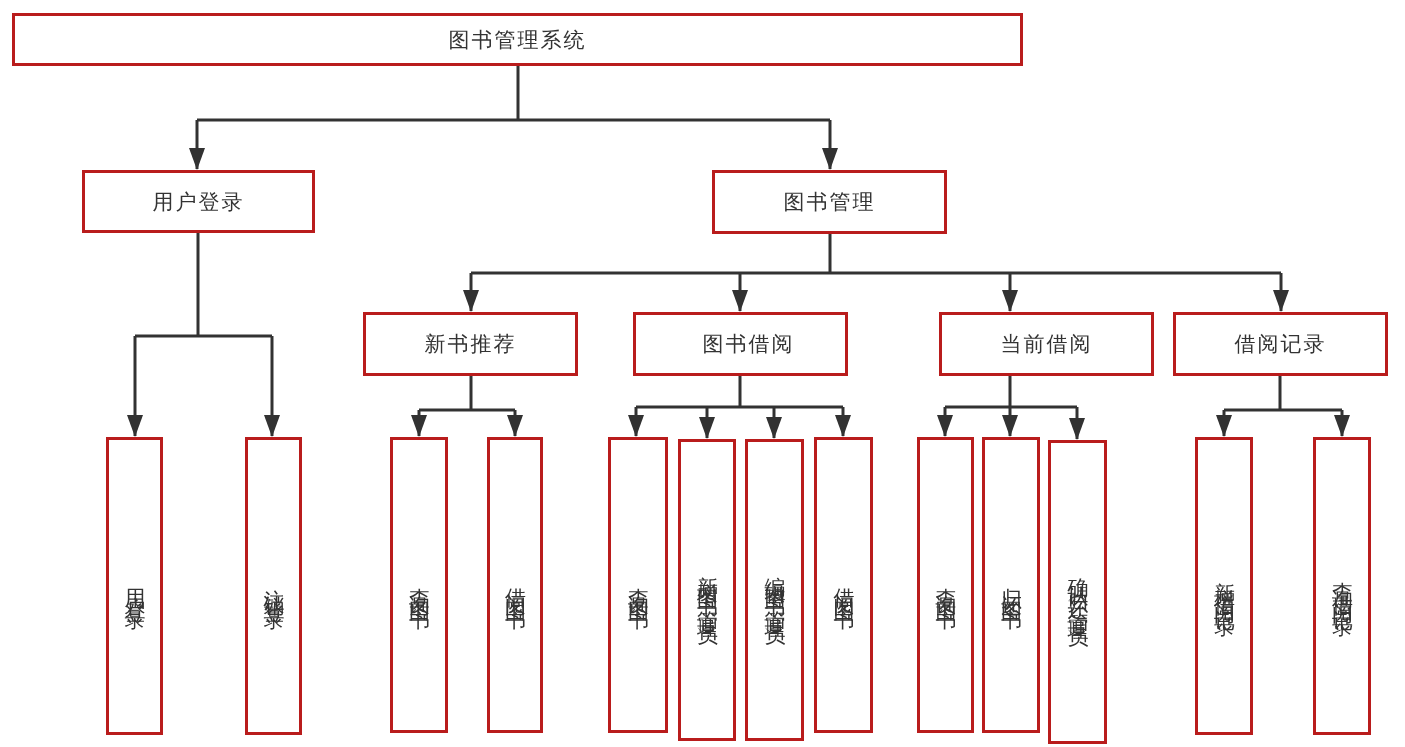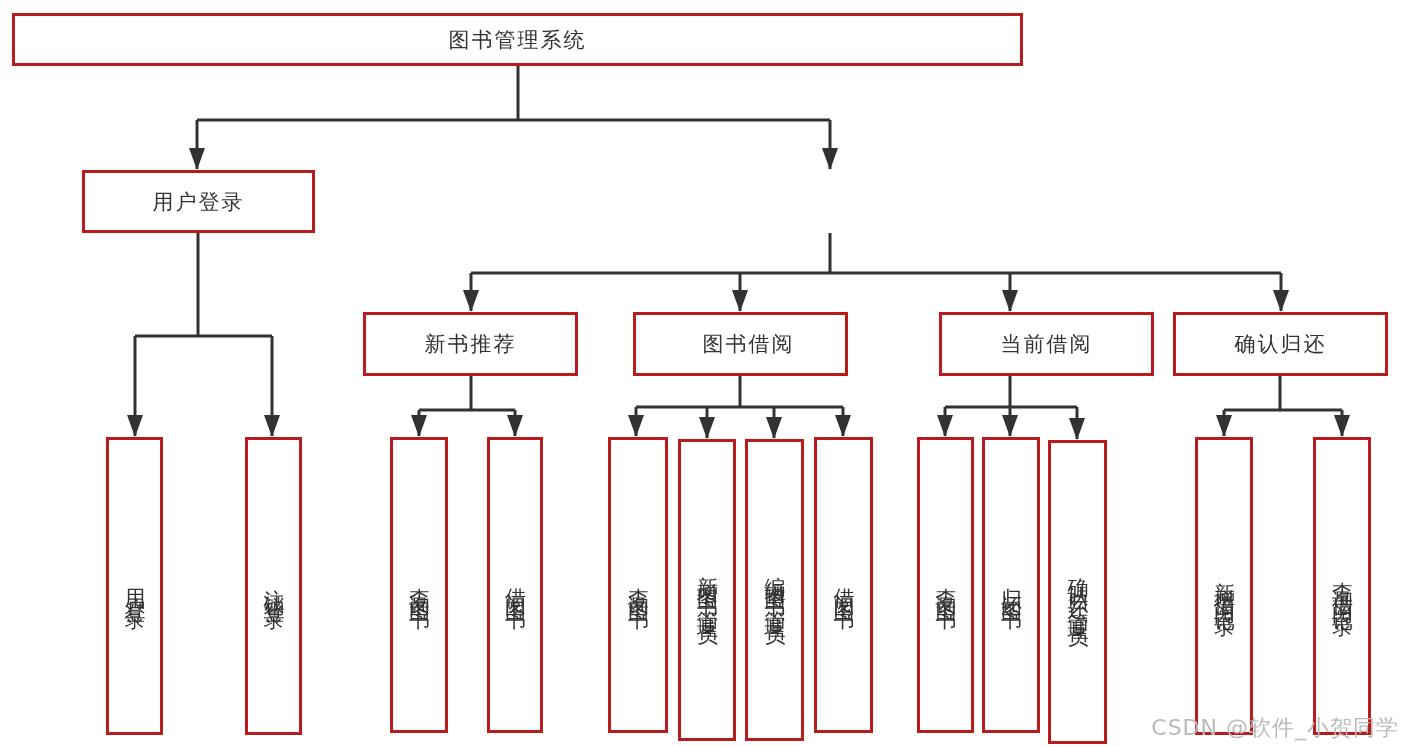--- a/index.html
+++ b/index.html
@@ -85,25 +85,26 @@
       <line x1="1010" y1="407" x2="1010" y2="436" marker-end="url(#ah)"></line>
       <line x1="1077" y1="407" x2="1077" y2="439" marker-end="url(#ah)"></line>
       <line x1="1224" y1="410" x2="1224" y2="436" marker-end="url(#ah)"></line>
       <line x1="1342" y1="410" x2="1342" y2="436" marker-end="url(#ah)"></line>
     </g>
   </svg>
 
   <div class="node h" style="left:12px; top:13px; width:1011px; height:53px;">图书管理系统</div>
 
   <div class="node h" style="left:82px; top:170px; width:233px; height:63px;">用户登录</div>
+  <div class="node h" style="left:712px; top:170px; width:235px; height:64px;">图书管理</div>
 
   <div class="node h" style="left:363px; top:312px; width:215px; height:64px;">新书推荐</div>
   <div class="node h" style="left:633px; top:312px; width:215px; height:64px;padding-left:16px;">图书借阅</div>
   <div class="node h" style="left:903px; top:312px; width:215px; height:64px;margin-left:36px;">当前借阅</div>
-  <div class="node h" style="left:1173px; top:312px; width:215px; height:64px;">确认归还</div>
+  <div class="node h" style="left:1173px; top:312px; width:215px; height:64px;">借阅记录</div>
 
   <div class="node v" style="left:106px; top:437px; width:57px; height:298px;">
     <span>用户登录</span>
   </div>
   <div class="node v" style="left:245px; top:437px; width:57px; height:298px;">
     <span>注销登录</span>
   </div>
 
   <div class="node v" style="left:390px; top:437px; width:58px; height:296px;">
     <span>查询图书</span>
@@ -135,15 +136,14 @@
     <span>确认归还（管理员）</span>
   </div>
 
   <div class="node v" style="left:1195px; top:437px; width:58px; height:298px;">
     <span>新增借阅记录</span>
   </div>
   <div class="node v" style="left:1313px; top:437px; width:58px; height:298px;">
     <span>查询借阅记录</span>
   </div>
 
-  <div class="watermark">CSDN @软件_小贺同学</div>
 
 </div>
 
 </body></html>

